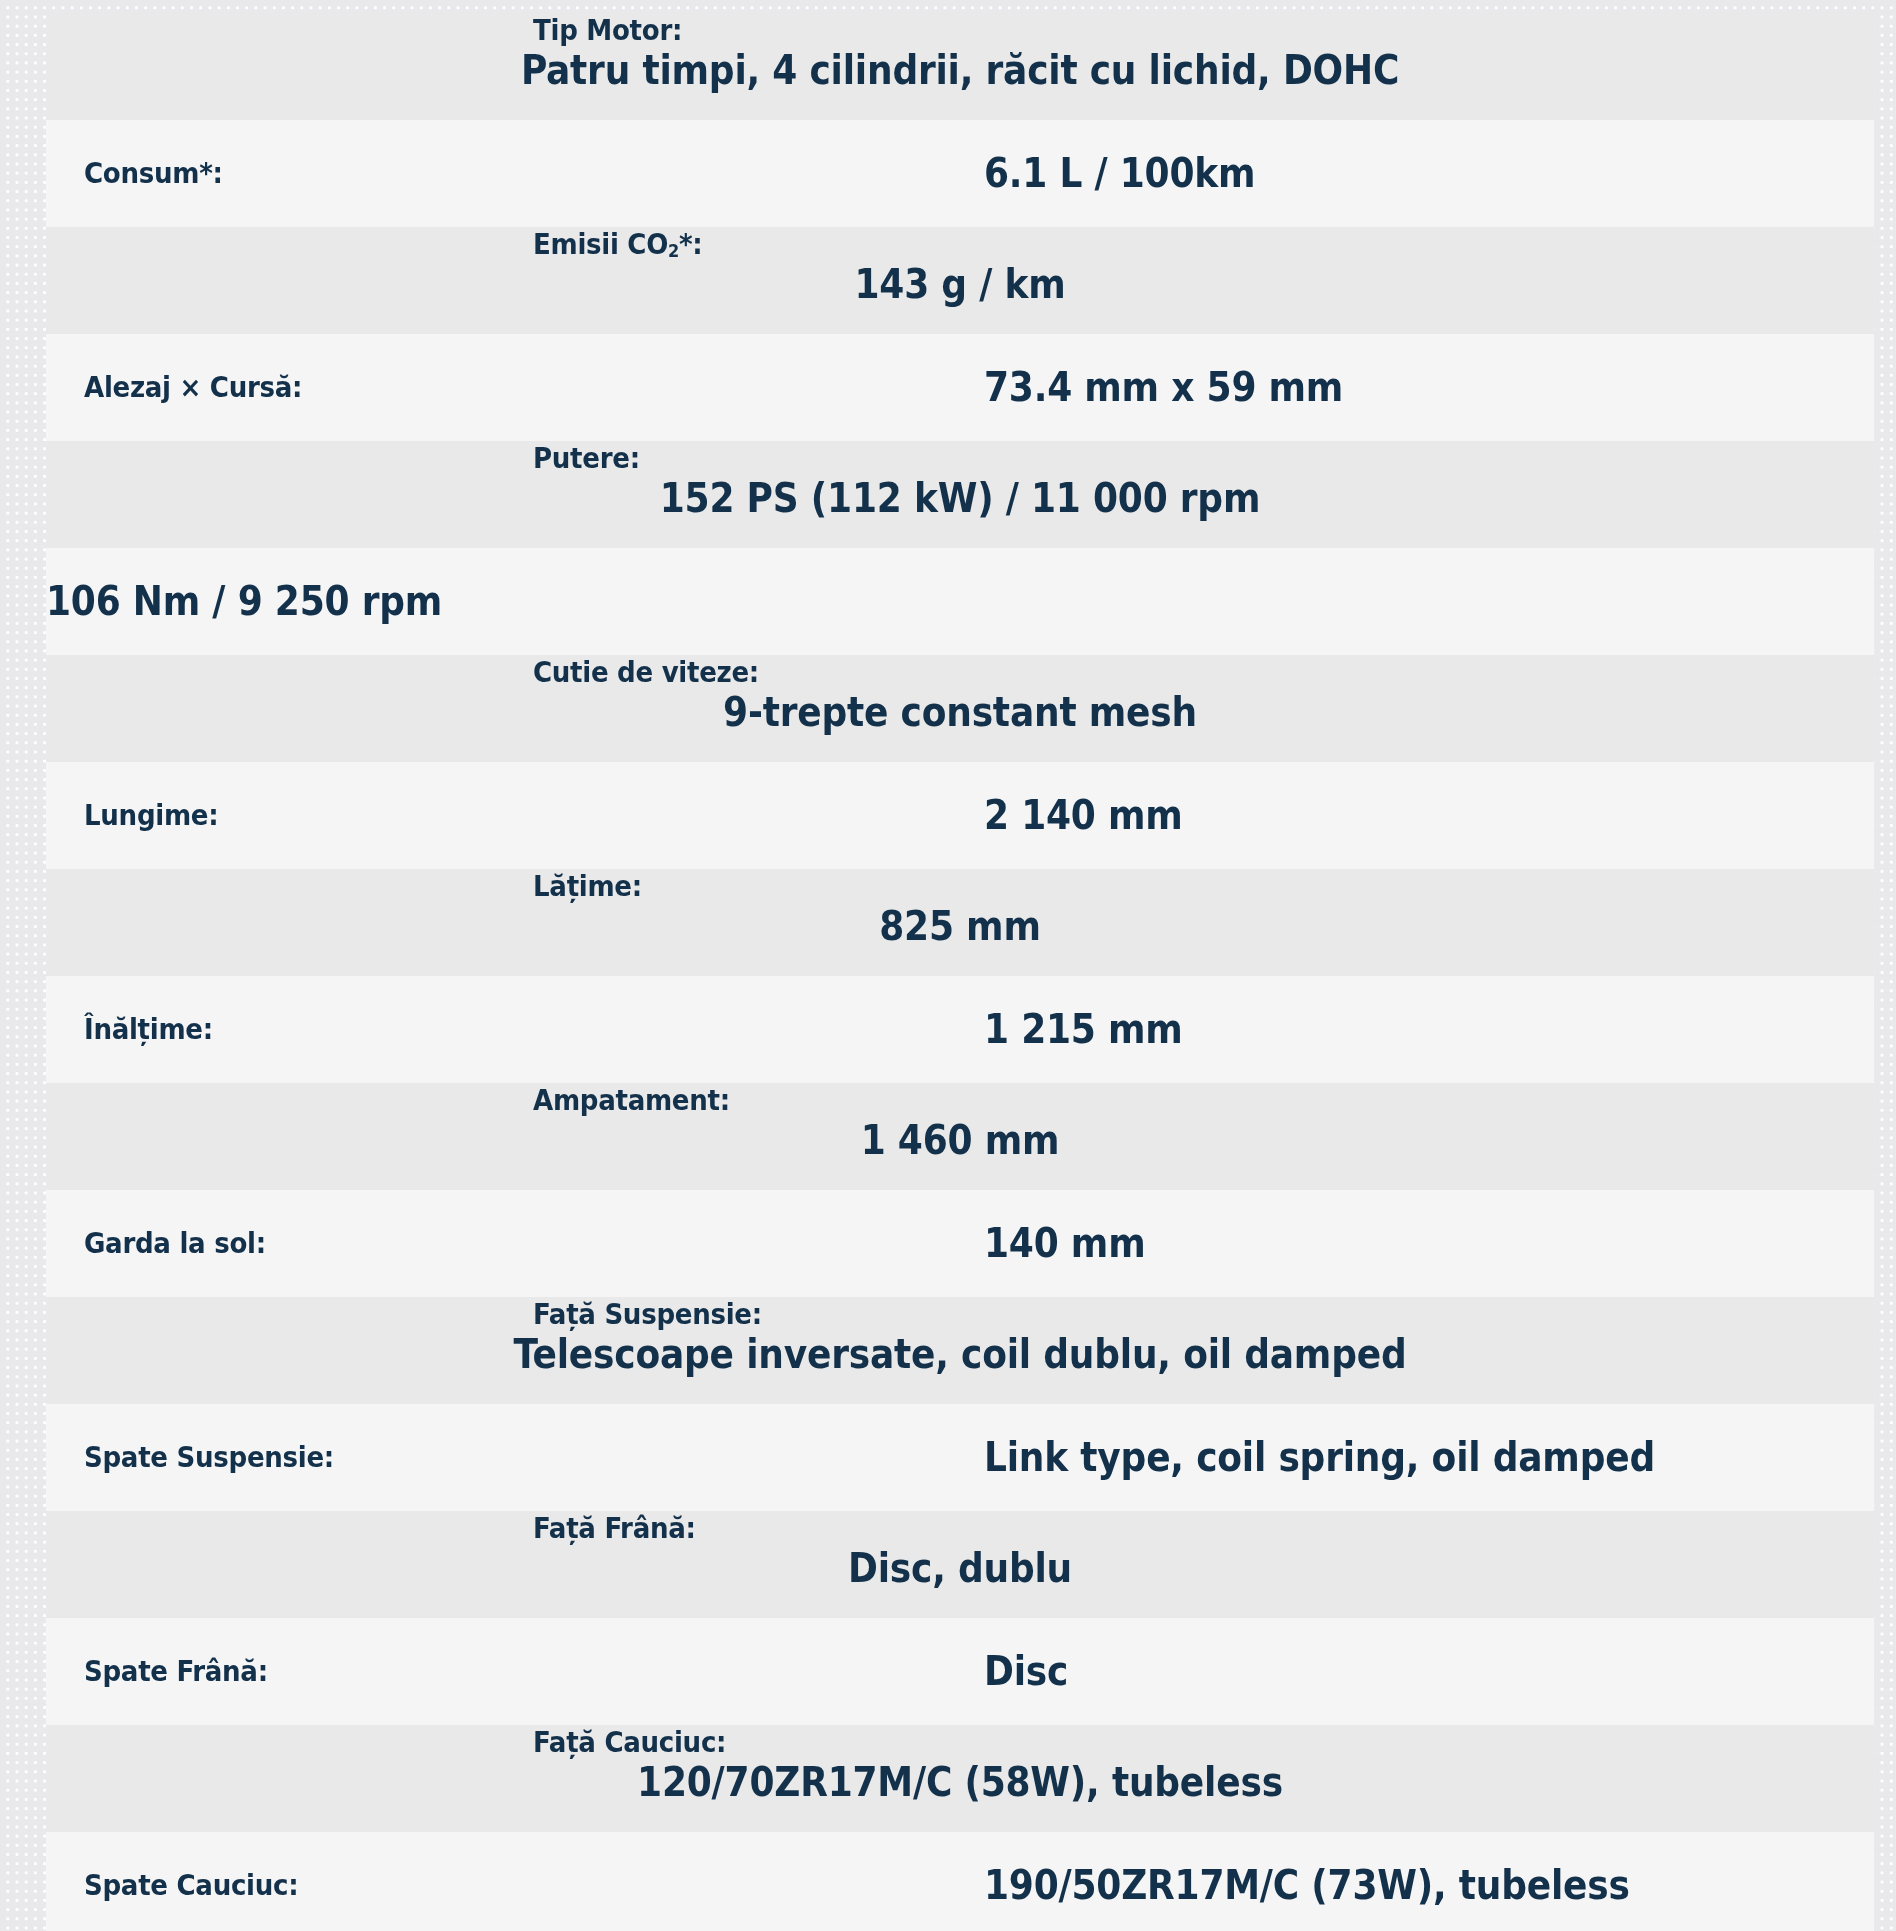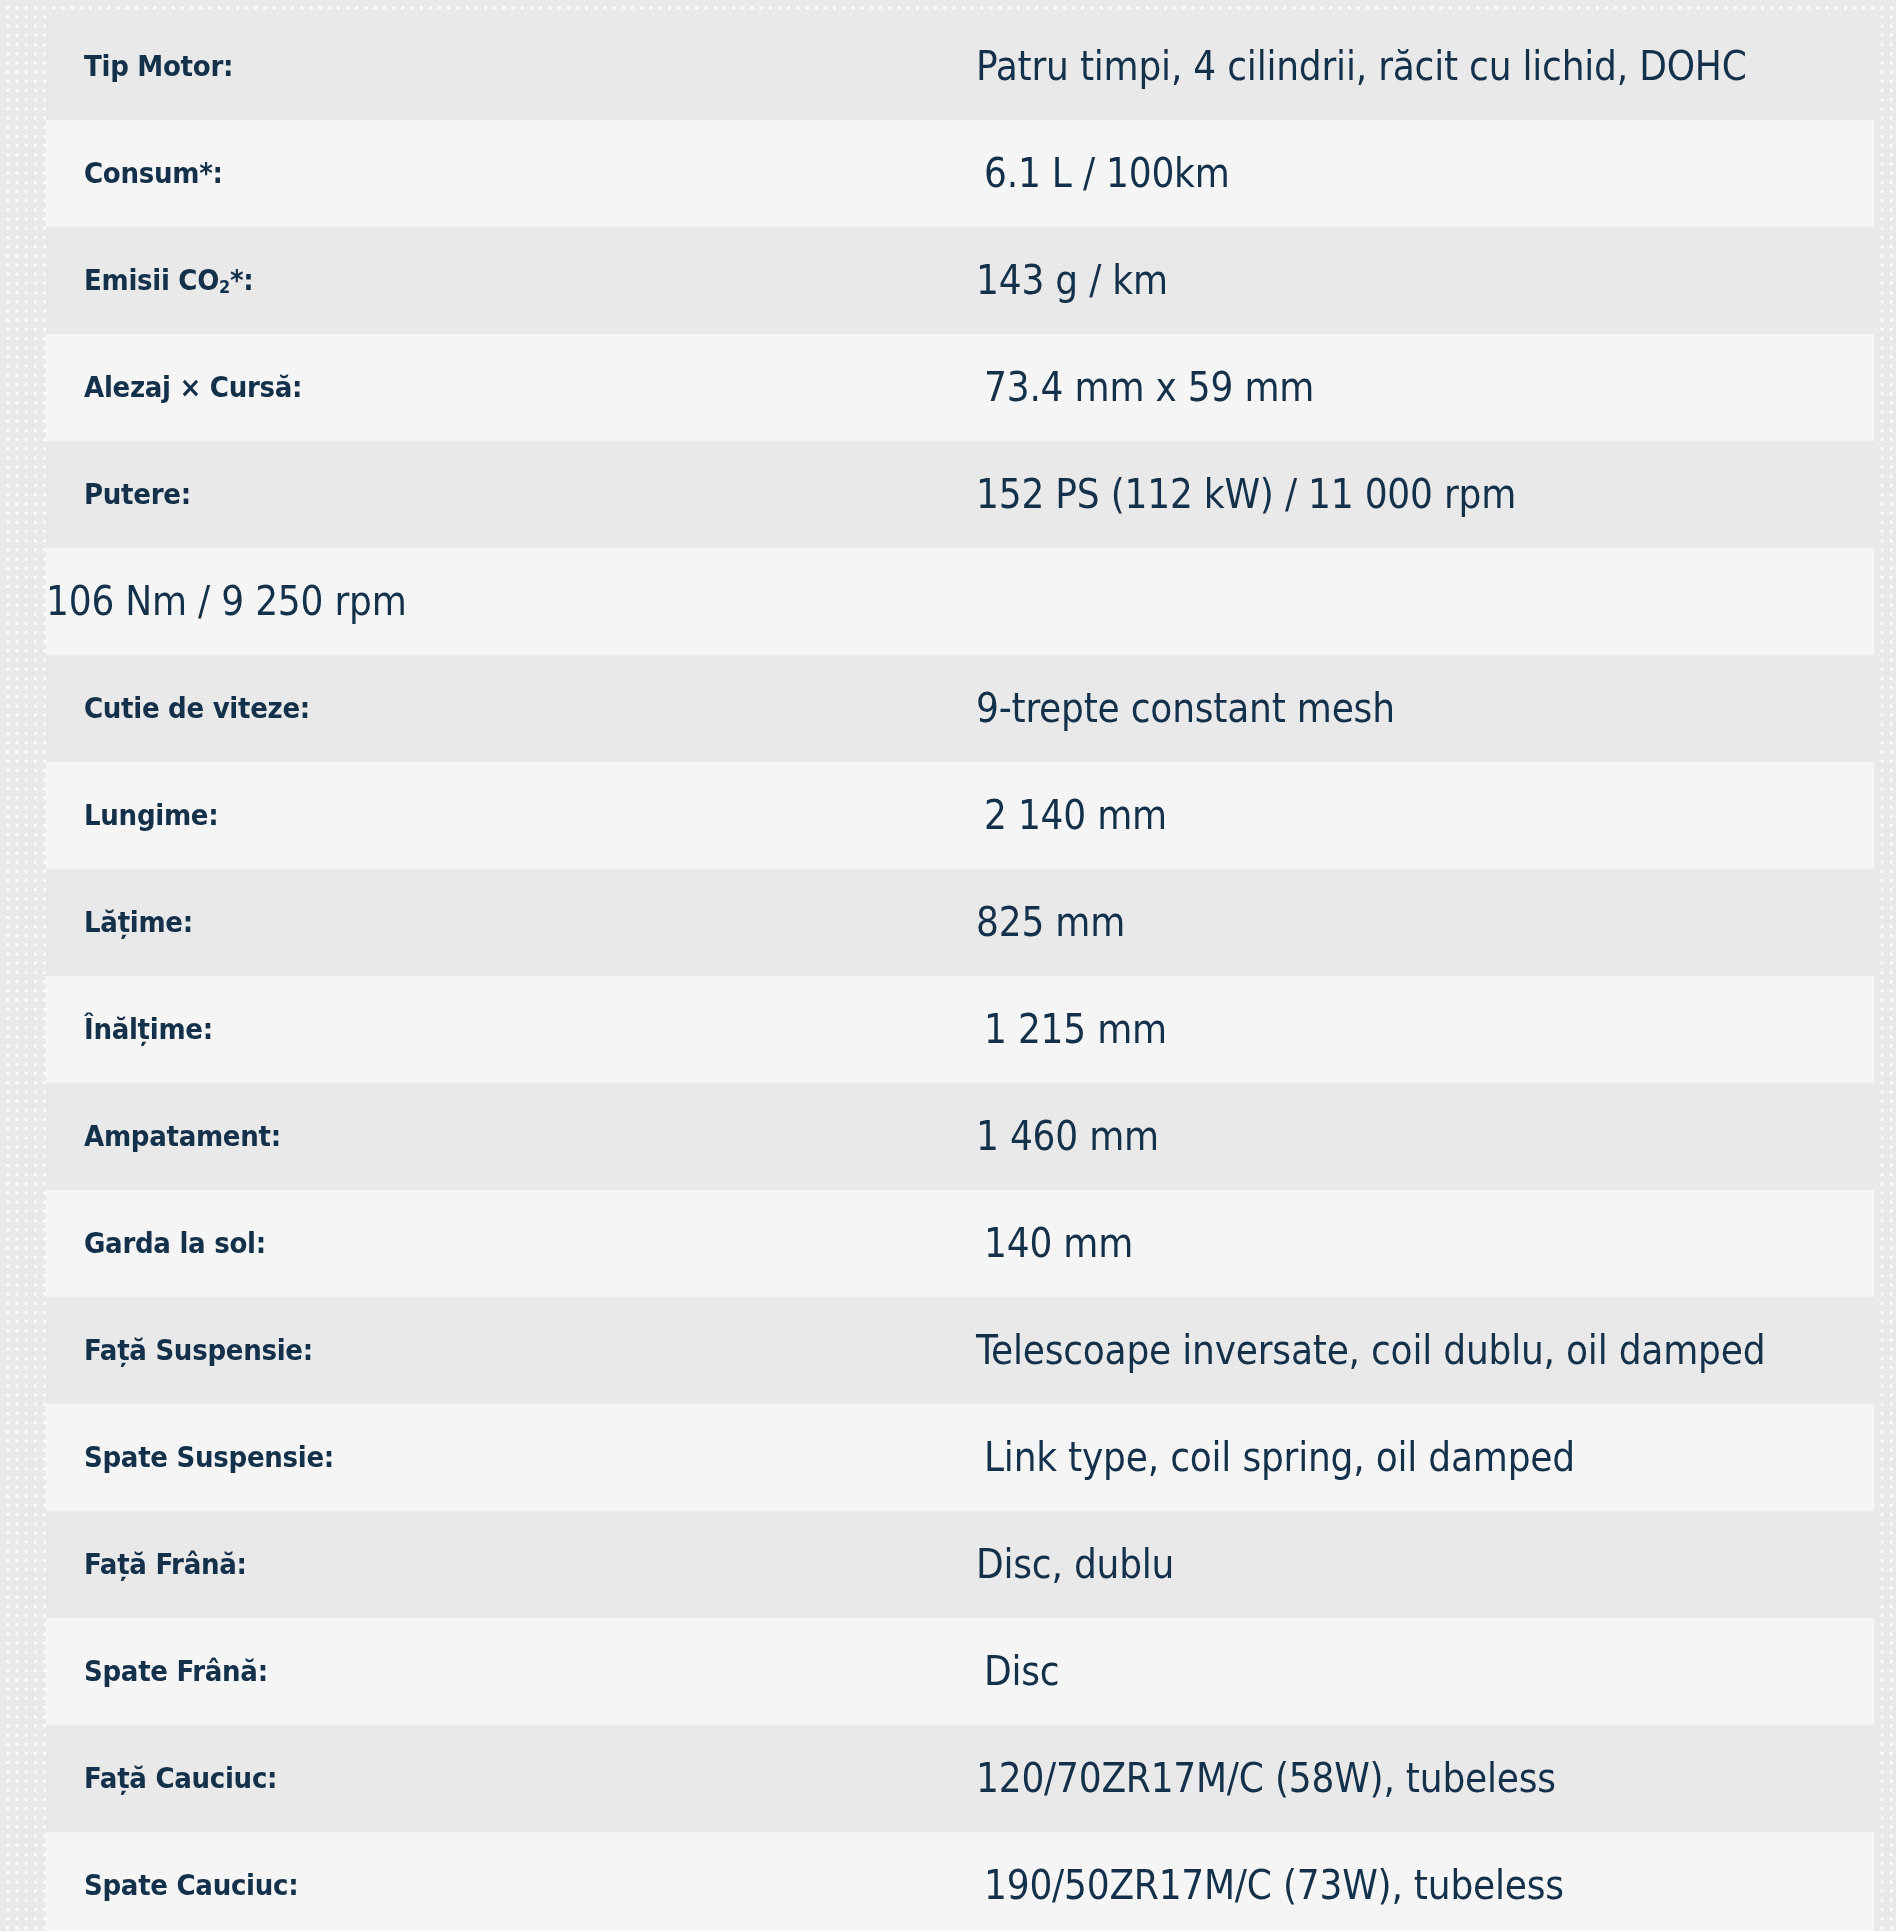--- a/index.html
+++ b/index.html
@@ -24,21 +24,21 @@
     position: absolute;
     left: 46px;
     top: 12.6px;
     width: 1828px;
   }
   .row {
     height: 107px;
     display: flex;
     align-items: center;
   }
-  .row.odd  { background: var(--row-odd); }
+  .row.odd  { background: var(--row-odd); flex-direction: column; }
   .row.even { background: var(--row-even); gap: 8px; }
   .cell-label {
     width: 930px;
     box-sizing: border-box;
     padding-left: 38px;
     flex: 0 0 auto;
     font-size: 29px;
     font-weight: bold;
     letter-spacing: -0.3px;
     color: var(--text-color);
@@ -47,21 +47,21 @@
   .cell-label sub {
     font-size: 0.62em;
     line-height: 0;
     position: relative;
     top: 0.18em;
     vertical-align: baseline;
   }
   .cell-value {
     flex: 1 1 auto;
     font-size: 40px;
-    font-weight: 400;
+    font-weight: 700;
     letter-spacing: -0.2px;
     color: var(--text-color);
     white-space: nowrap;
   }
 </style>
 </head>
 <body style="--text-color: #14314b; --row-odd: #e9e9e9; --row-even: #f5f5f6; --grid-color: #e9e9ec;">
 
 <div class="spec-table">
   <div class="row odd">

